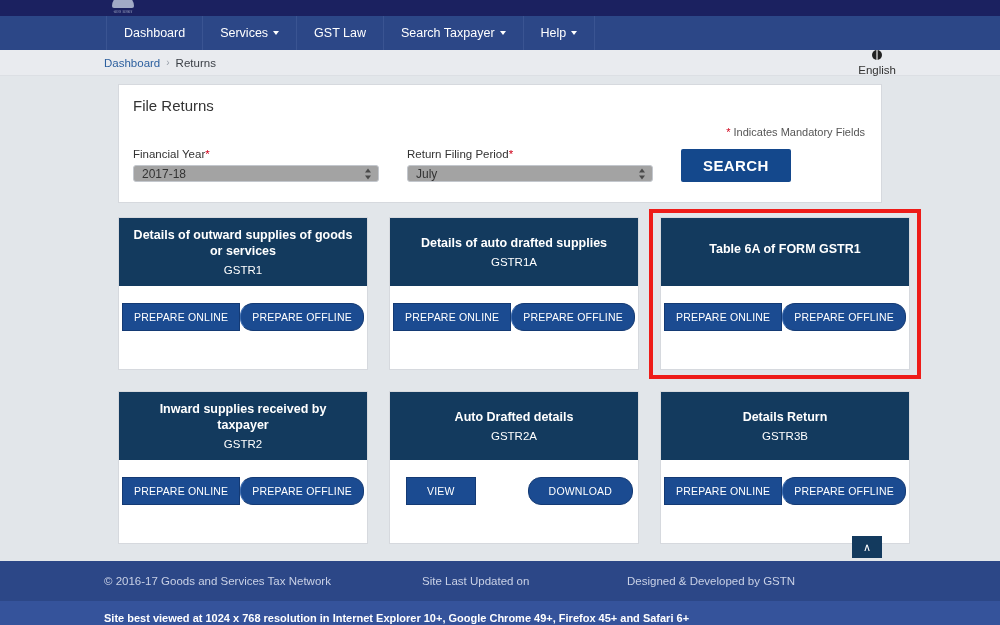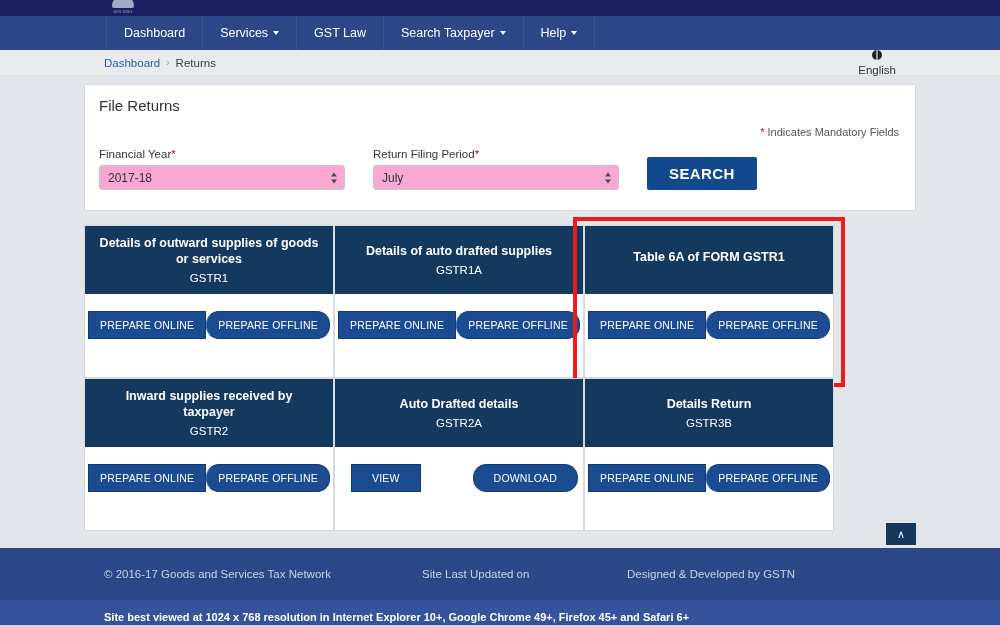--- a/index.html
+++ b/index.html
@@ -85,21 +85,21 @@
     position: relative;
   }
   .globe::after {
     content: ""; position: absolute;
     left: 4px; top: 0; width: 2px; height: 10px;
     background: #fff; opacity: .55;
   }
 
   
   .page {
-    padding: 0 84px;
+    padding: 0 118px;
   }
 
   
   .panel {
     background: #ffffff;
     border: 1px solid #d6d9de;
     margin-top: 8px;
     padding: 12px 14px 20px 14px;
   }
   .panel-title {
@@ -112,24 +112,24 @@
     margin: 2px 2px 10px 0;
   }
   .req { color: #d0021b; }
   .form-row { display: flex; align-items: flex-end; gap: 28px; }
   .field { width: 246px; }
   .field-label {
     font-size: 11.5px; color: #333; margin-bottom: 5px; display: block;
   }
   .select-wrap {
     position: relative;
-    height: 25px;
+    height: 17px;
     border: 1px solid #c3c7cd;
     border-radius: 3px;
-    background: #f9a8d4;
+    background: #a3a3a3;
     display: flex; align-items: center;
     padding: 0 26px 0 8px;
     font-size: 12px; color: #333;
     cursor: pointer;
   }
   .spin {
     position: absolute; right: 7px; top: 50%;
     transform: translateY(-50%);
     display: flex; flex-direction: column; gap: 3px;
   }
@@ -149,20 +149,21 @@
     border: none;
     padding: 8px 22px;
     border-radius: 2px;
     cursor: pointer;
   }
 
   
   .cards {
     display: grid;
     grid-template-columns: repeat(3, 250px);
+    gap: 21px;
     margin-top: 14px;
   }
   .card-slot { position: relative; }
   .card {
     background: #ffffff;
     border: 1px solid #d6d9de;
     height: 153px;
     display: flex; flex-direction: column;
   }
   .card-head {
@@ -214,21 +215,21 @@
     right: 0px; top: -8px;
     width: 30px; height: 22px;
     background: #133a5e;
     color: #fff;
     display: flex; align-items: center; justify-content: center;
     font-size: 11px;
     cursor: pointer;
   }
   .footer {
     background: #2c4787;
-    height: 52px;
+    height: 40px;
     display: flex; align-items: center;
     padding: 0 104px;
     font-size: 11.5px;
     color: #c9d1e6;
   }
   .footer span:nth-child(1) { width: 318px; }
   .footer span:nth-child(2) { width: 205px; }
   .footer-bottom {
     background: #35539b;
     height: 34px;

